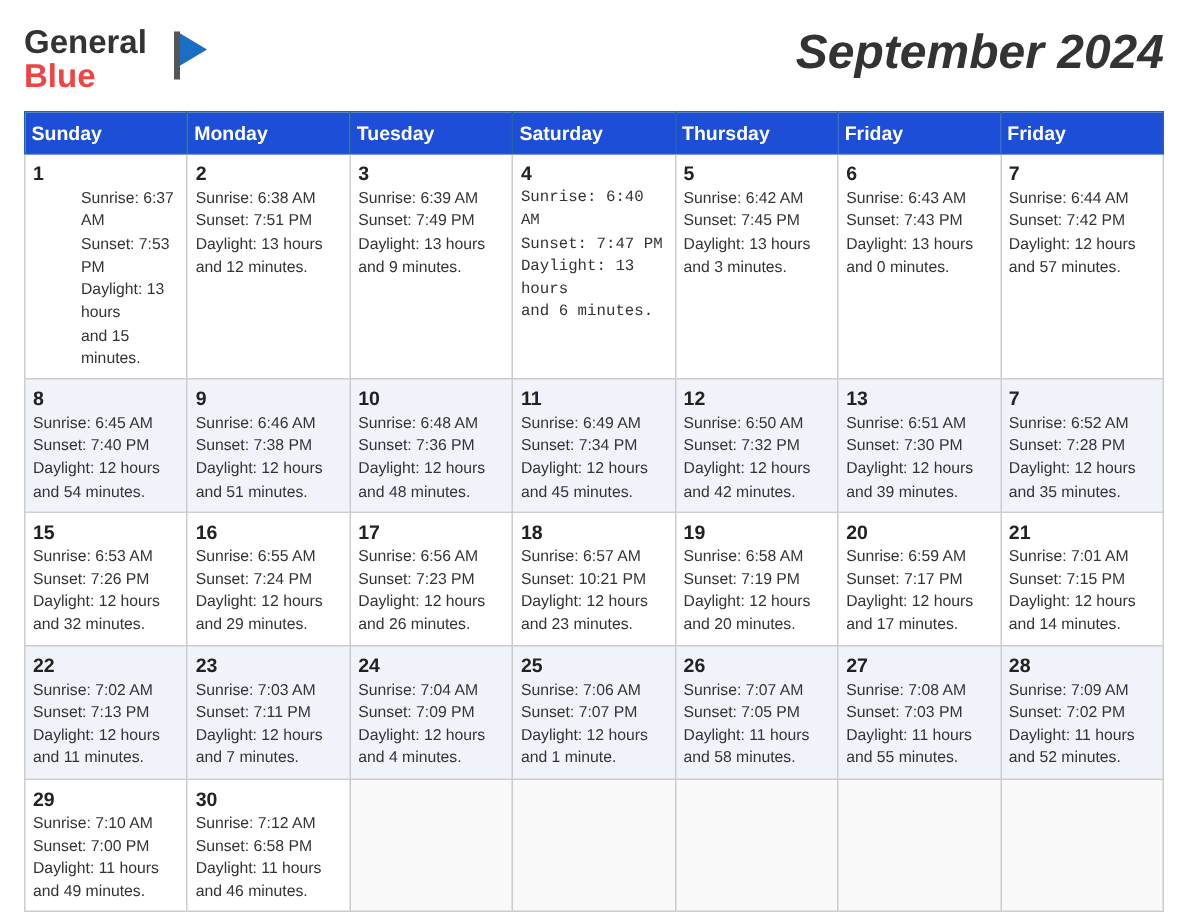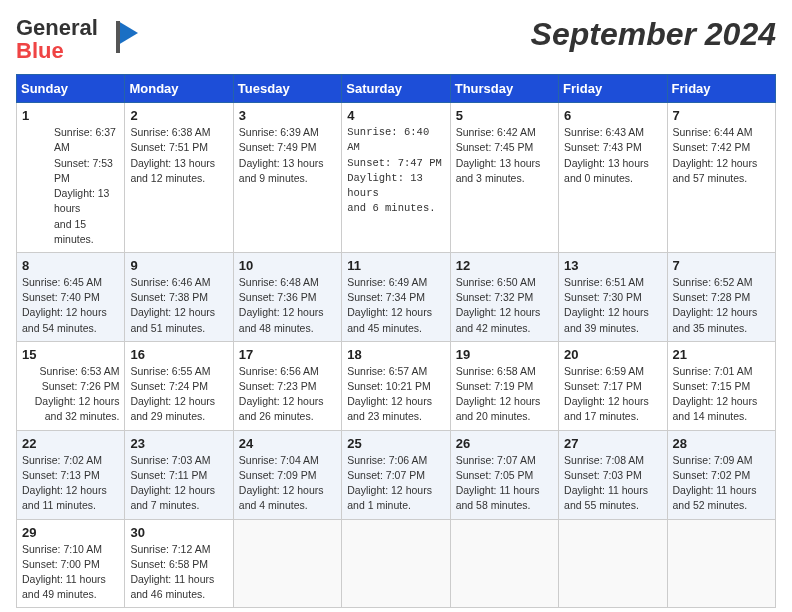--- a/index.html
+++ b/index.html
@@ -211,21 +211,21 @@
           <span class="day-number">7</span>
           <div class="day-info" style="white-space: pre-line;">Sunrise: 6:52 AM
 Sunset: 7:28 PM
 Daylight: 12 hours
 and 35 minutes.</div>
         </td>
       </tr>
       <tr>
         <td>
           <span class="day-number">15</span>
-          <div class="day-info" style="white-space: pre-line; text-align: right;">Sunrise: 6:53 AM
+          <div class="day-info" style="white-space: pre-line;">Sunrise: 6:53 AM
 Sunset: 7:26 PM
 Daylight: 12 hours
 and 32 minutes.</div>
         </td>
         <td>
           <span class="day-number">16</span>
           <div class="day-info" style="white-space: pre-line;">Sunrise: 6:55 AM
 Sunset: 7:24 PM
 Daylight: 12 hours
 and 29 minutes.</div>

